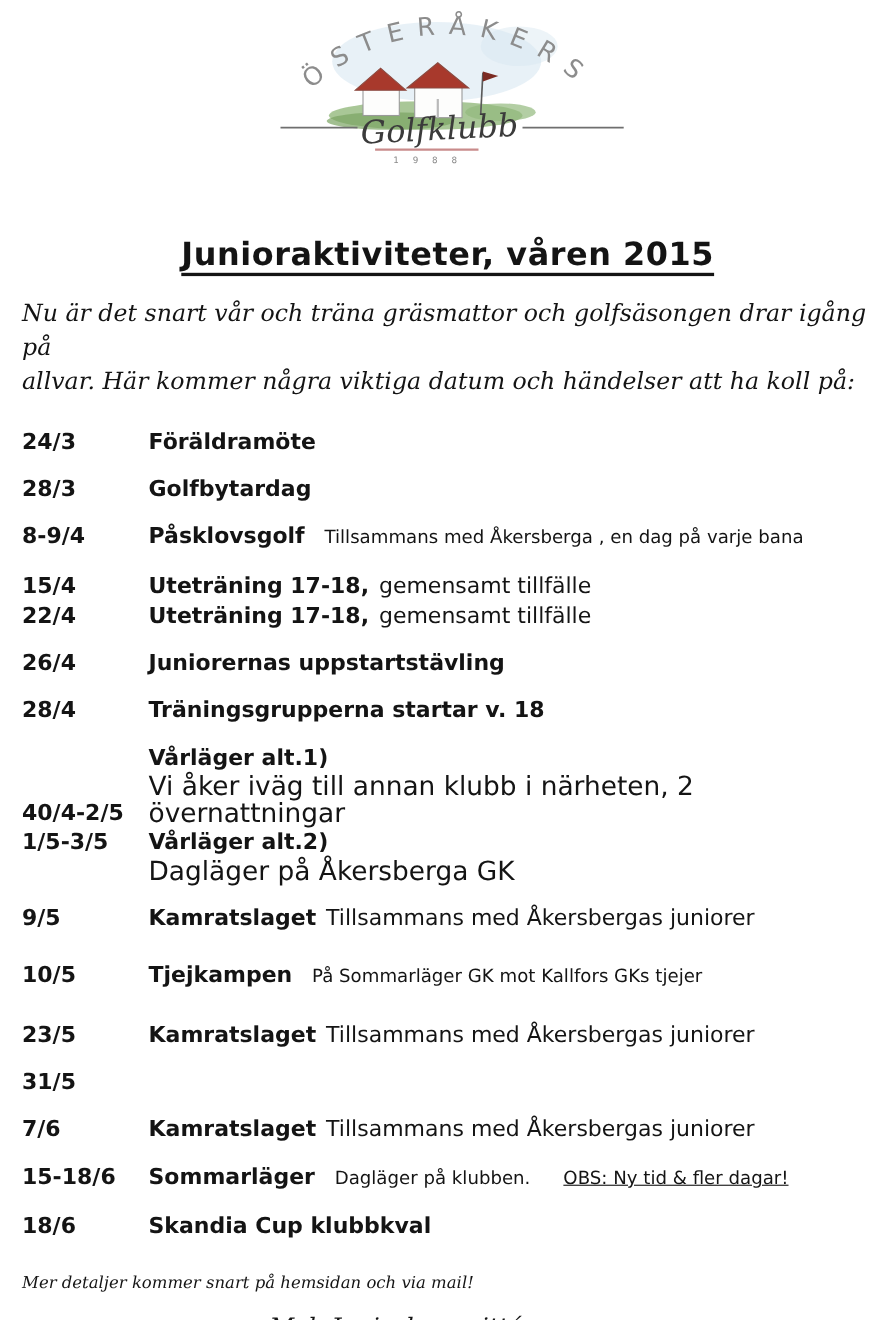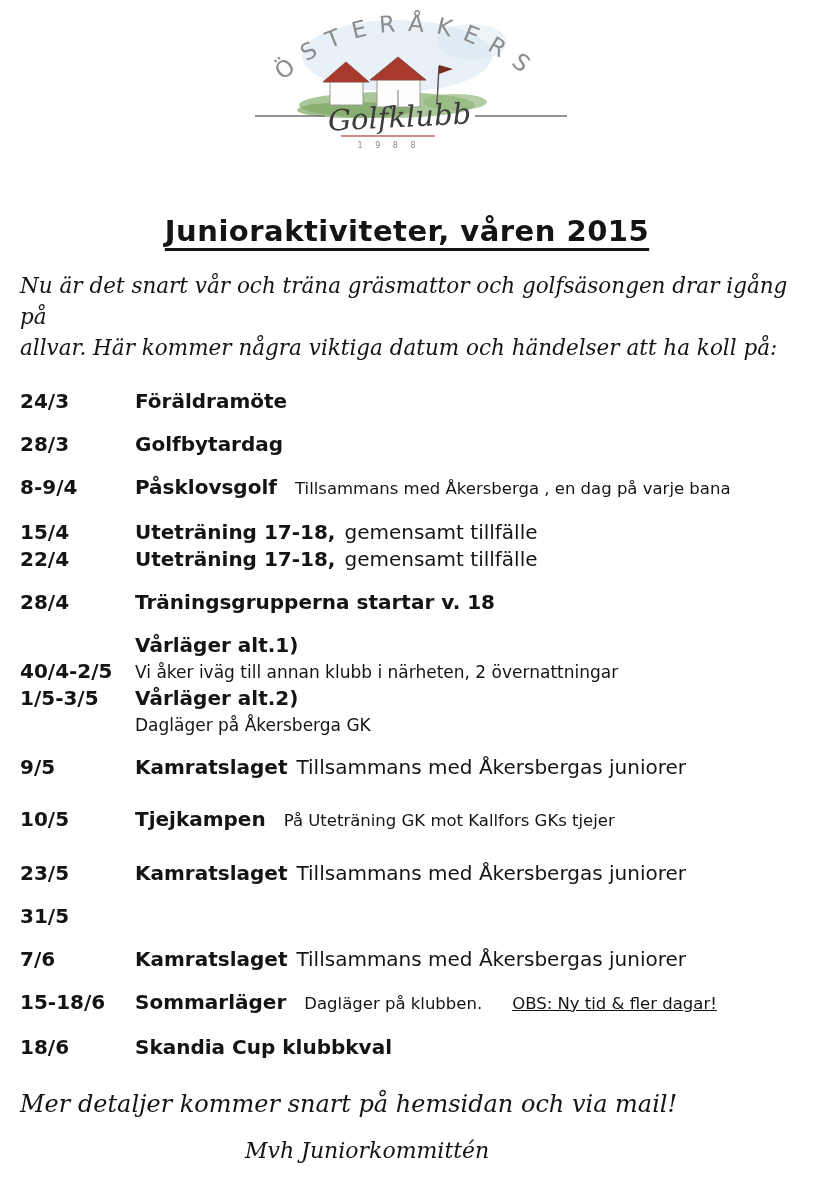--- a/index.html
+++ b/index.html
@@ -12,36 +12,36 @@
   .logo-wrap { text-align:center; padding-top:8px; height:156px; }
   
   .title {
     margin:50px 0 0 0; text-align:center;
     font-size:29px; font-weight:bold; letter-spacing:0.5px;
     text-decoration:underline; text-decoration-thickness:3px; text-underline-offset:7px;
   }
   
   .hand { font-family:"DejaVu Serif", serif; font-style:italic; }
   .intro { margin:22px 18px 0 20px; font-size:21.5px; line-height:31px; }
-  .closing { margin:30px 18px 0 20px; font-size:24px; }
+  .closing { margin:30px 18px 0 20px; font-size:15px; }
   .signature { margin:20px 0 0 245px; font-size:22px; }
   
   .schedule { margin:25px 0 0 20px; font-size:20px; }
   .row { display:flex; align-items:flex-start; }
   .gap-normal { margin-bottom:17px; }
   .gap-none   { margin-bottom:1px;align-items:flex-end; }
   .gap-large  { margin-bottom:26px; }
   .date { flex:0 0 115px; font-weight:bold; line-height:26px; white-space:nowrap; }
   .rowbody { flex:1 1 auto; }
   .line1 { line-height:26px; }
   .event { font-weight:bold; white-space:nowrap; }
   .detail { font-weight:normal; margin-left:9px; }
   .detail.small { font-size:16.5px; margin-left:18px; }
   .note { font-size:16.5px; margin-left:30px; text-decoration:underline; }
-  .subline { font-weight:normal; font-size:17px; line-height:24px; margin-top:2px; }
+  .subline { font-weight:normal; font-size:24px; line-height:24px; margin-top:2px; }
 </style>
 </head>
 <body>
 
 <div class="page">
 
   <div class="logo-wrap">
     <svg width="340" height="150" viewBox="0 0 340 150">
       <defs>
         <path id="arcpath" d="M 25 98 A 178 178 0 0 1 315 98" fill="none"></path>
@@ -110,20 +110,26 @@
           <div class="line1"><span class="event">Uteträning 17-18,</span><span class="detail">gemensamt tillfälle</span></div>
         </div>
       </div>
       <div class="row gap-normal">
         <span class="date">22/4</span>
         <div class="rowbody">
           <div class="line1"><span class="event">Uteträning 17-18,</span><span class="detail">gemensamt tillfälle</span></div>
         </div>
       </div>
       <div class="row gap-normal">
+        <span class="date">26/4</span>
+        <div class="rowbody">
+          <div class="line1"><span class="event">Juniorernas uppstartstävling</span></div>
+        </div>
+      </div>
+      <div class="row gap-normal">
         <span class="date">28/4</span>
         <div class="rowbody">
           <div class="line1"><span class="event">Träningsgrupperna startar v. 18</span></div>
         </div>
       </div>
       <div class="row gap-none">
         <span class="date">40/4-2/5</span>
         <div class="rowbody">
           <div class="line1"><span class="event">Vårläger alt.1)</span></div>
           <div class="subline">Vi åker iväg till annan klubb i närheten, 2 övernattningar</div>
@@ -138,21 +144,21 @@
       </div>
       <div class="row gap-large">
         <span class="date">9/5</span>
         <div class="rowbody">
           <div class="line1"><span class="event">Kamratslaget</span><span class="detail">Tillsammans med Åkersbergas juniorer</span></div>
         </div>
       </div>
       <div class="row gap-large">
         <span class="date">10/5</span>
         <div class="rowbody">
-          <div class="line1"><span class="event">Tjejkampen</span><span class="detail small">På Uteträning GK mot Kallfors GKs tjejer</span></div>
+          <div class="line1"><span class="event">Tjejkampen</span><span class="detail small">På Sommarläger GK mot Kallfors GKs tjejer</span></div>
         </div>
       </div>
       <div class="row gap-normal">
         <span class="date">23/5</span>
         <div class="rowbody">
           <div class="line1"><span class="event">Kamratslaget</span><span class="detail">Tillsammans med Åkersbergas juniorer</span></div>
         </div>
       </div>
       <div class="row gap-normal">
         <span class="date">31/5</span>

